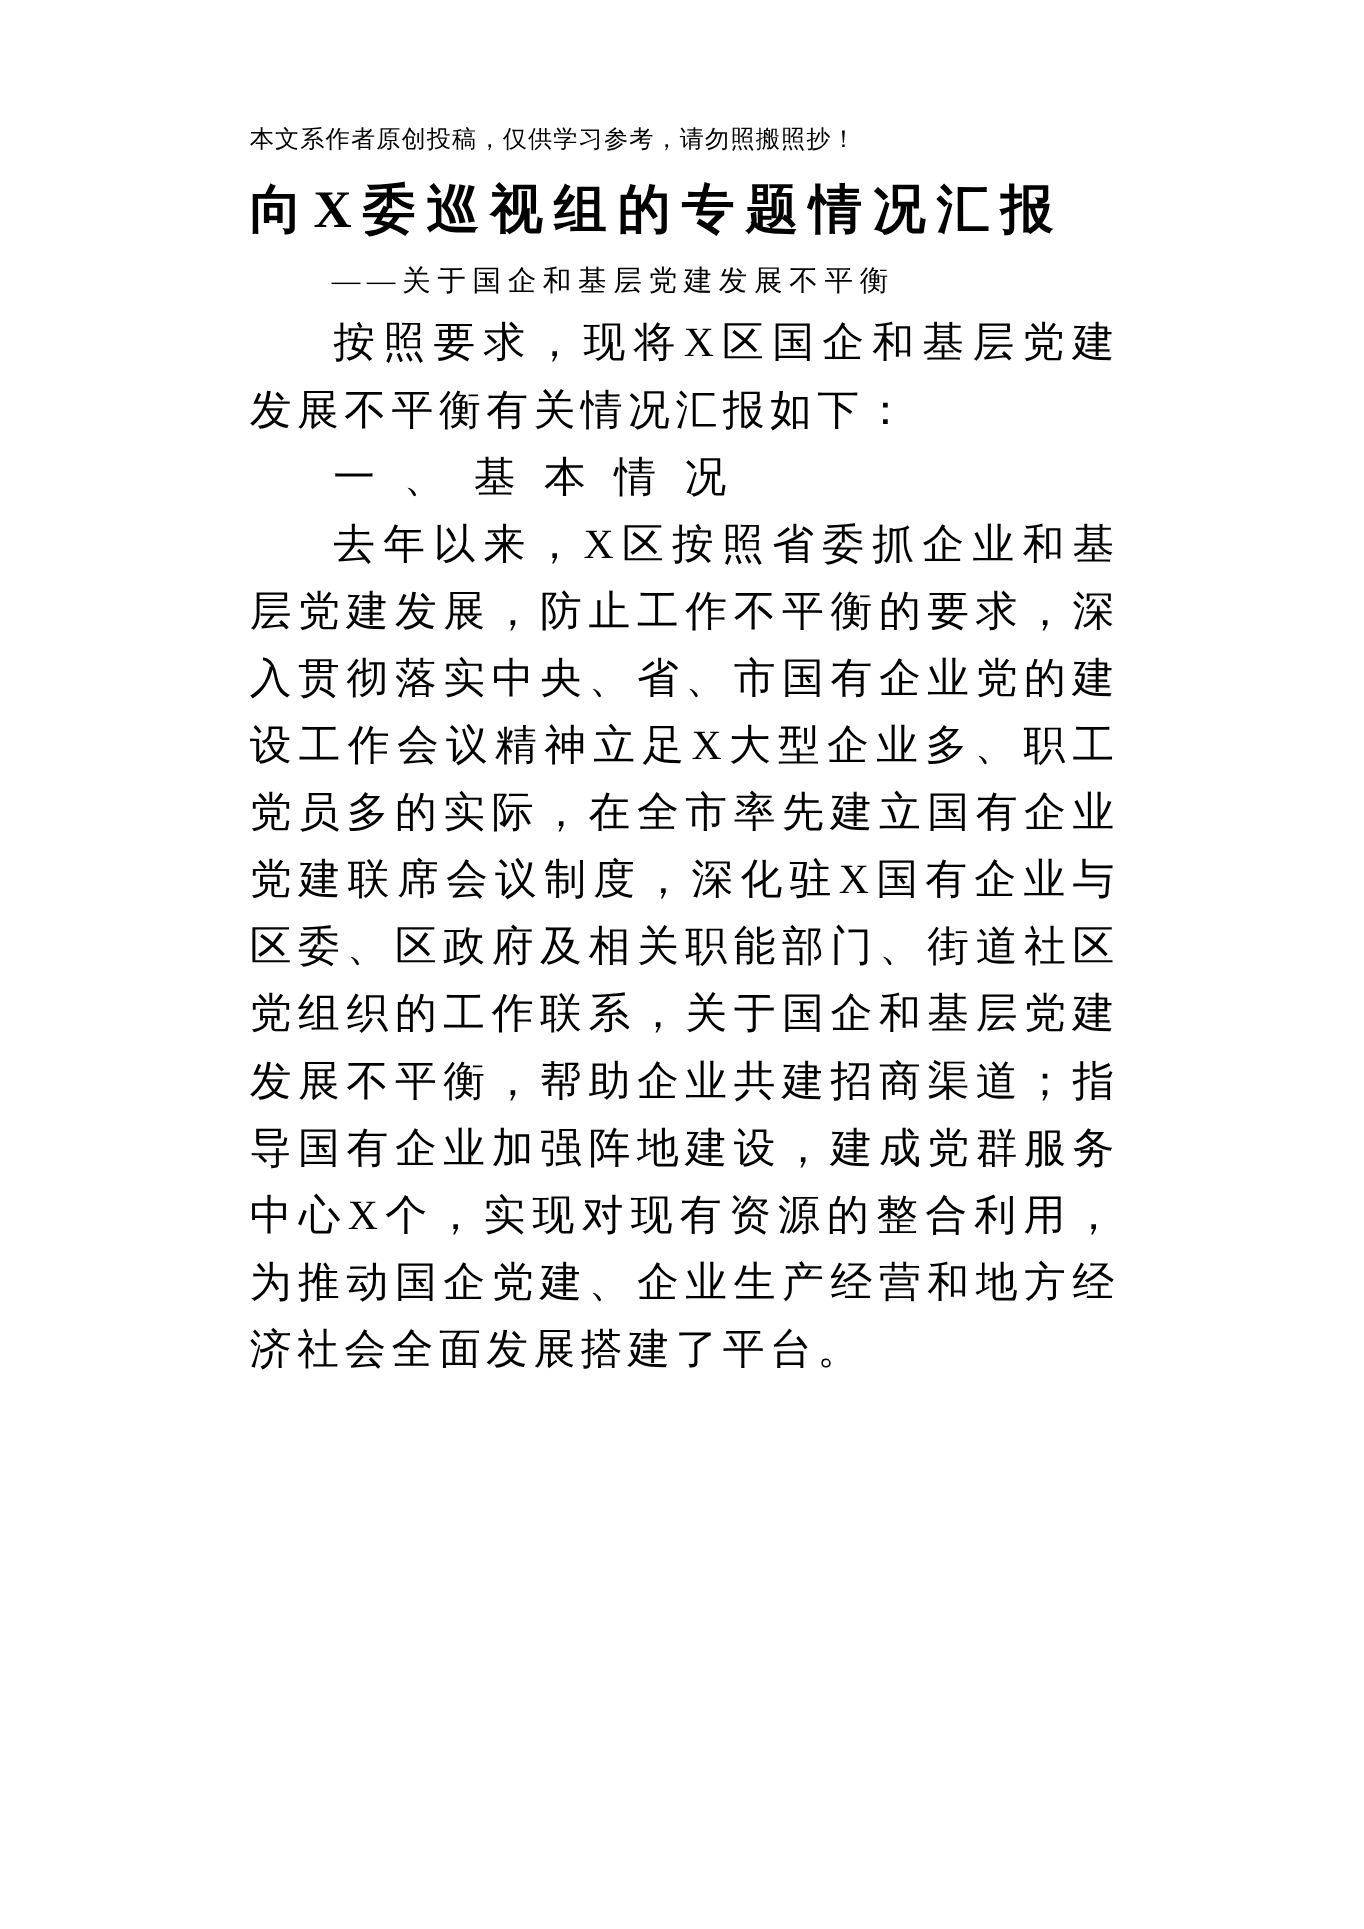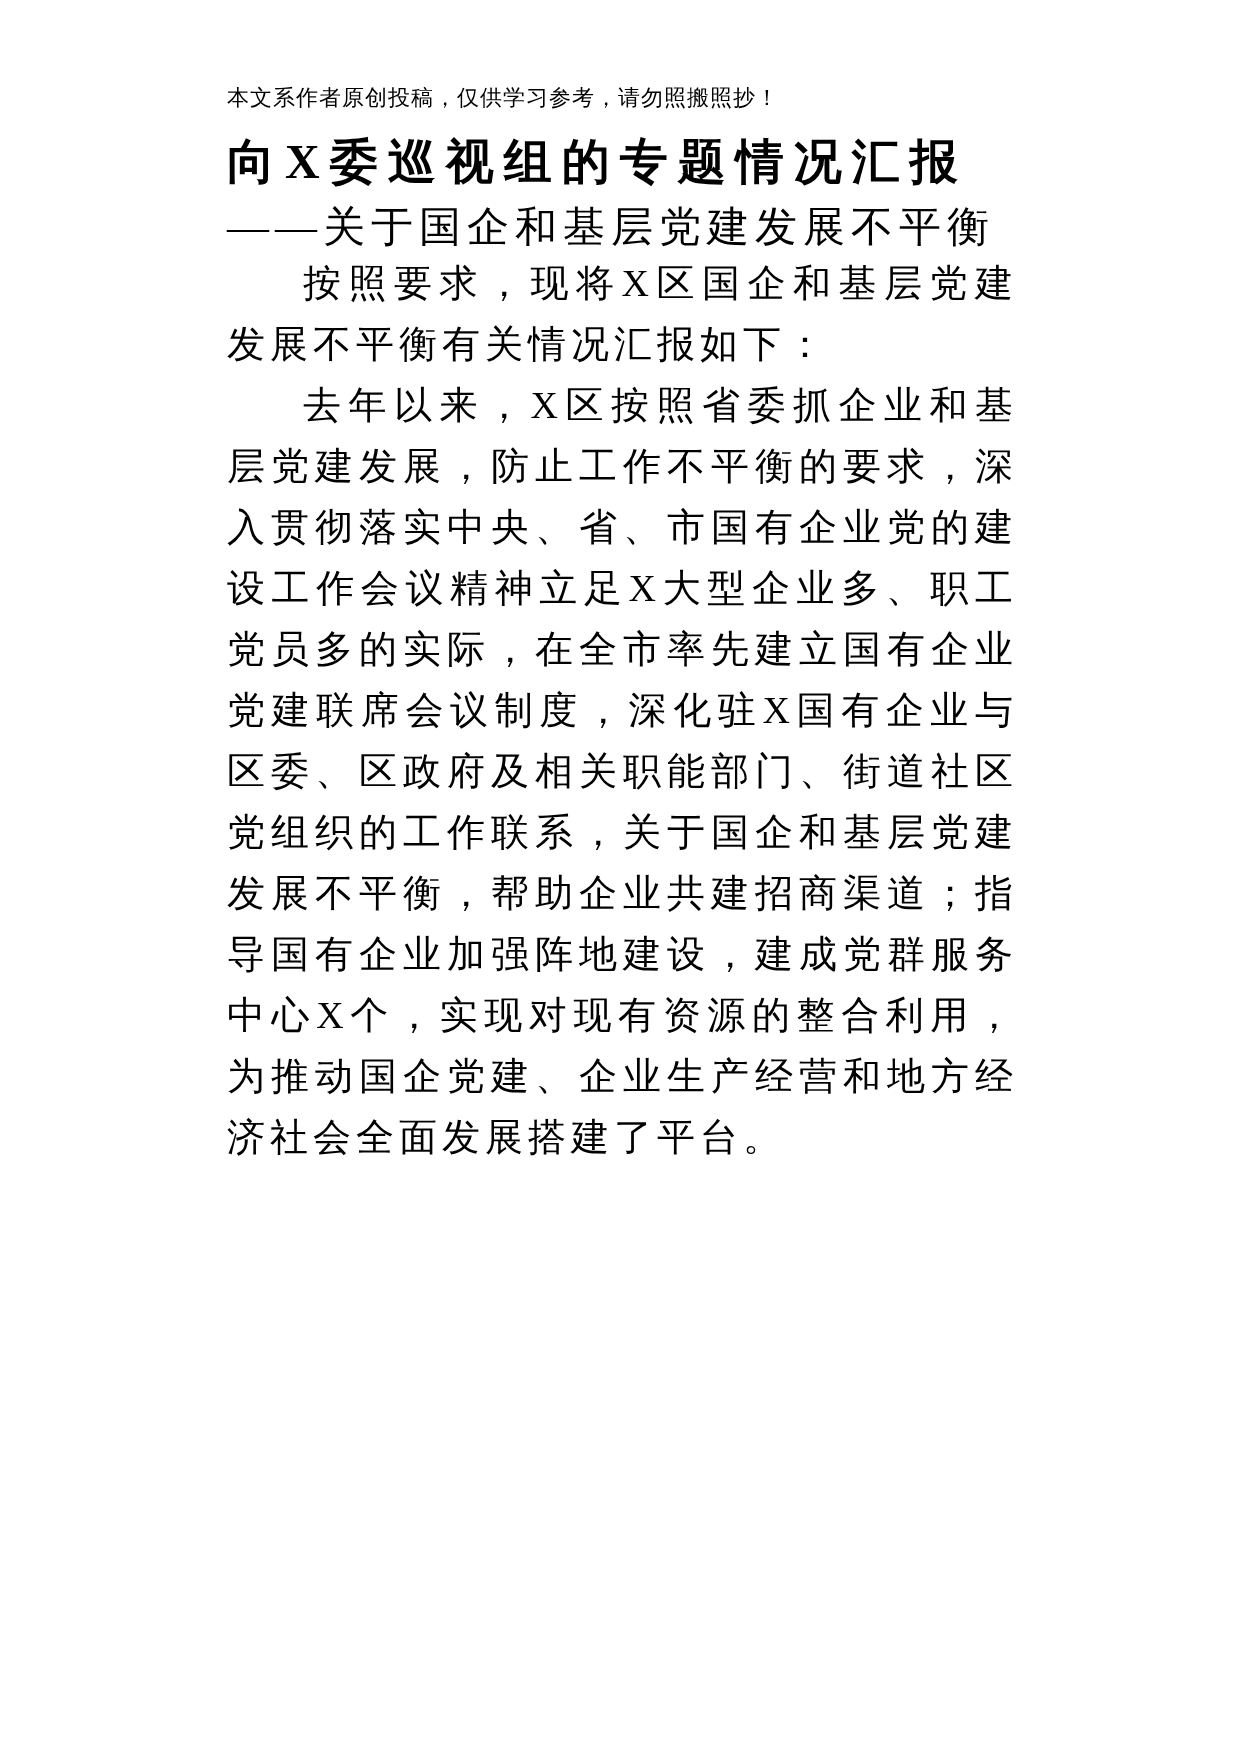--- a/index.html
+++ b/index.html
@@ -8,21 +8,21 @@
     background: #ffffff;
   }
   .page {
     position: relative;
     width: 1076px;
     height: 1754px;
     margin: 0 auto;
     background: #ffffff;
     color: #000000;
     box-sizing: border-box;
-    padding: 83px 140px 60px 145px;
+    padding: 112px 140px 60px 145px;
     overflow: hidden;
     font-family: "Liberation Serif", serif;
   }
   .disclaimer {
     margin: 0 0 16px 0;
     font-size: 22px;
     line-height: 30px;
     letter-spacing: 1px;
     font-family: "Liberation Sans", sans-serif;
   }
@@ -30,23 +30,24 @@
     margin: 0 120px 6px 0;
     font-size: 48px;
     line-height: 66px;
     font-weight: bold;
     text-align: center;
     letter-spacing: 10px;
     white-space: nowrap;
   }
   .doc-subtitle {
     margin: 0 130px 0 0;
-    font-size: 42px;
+    font-size: 26px;
     line-height: 52px;
     font-weight: normal;
+    text-align: center;
     letter-spacing: 6px;
     white-space: nowrap;
   }
   .salutation {
     margin: 98px 0 0 0;
     font-size: 38px;
     line-height: 61px;
     font-weight: bold;
     letter-spacing: 8px;
   }
@@ -78,18 +79,19 @@
 
   <p class="disclaimer">本文系作者原创投稿，仅供学习参考，请勿照搬照抄！</p>
 
   <h1 class="doc-title">向X委巡视组的专题情况汇报</h1>
 
   <h2 class="doc-subtitle">——关于国企和基层党建发展不平衡</h2>
 
 
   <p class="para">按照要求，现将X区国企和基层党建发展不平衡有关情况汇报如下：</p>
 
+  <p class="heading heading-wide">一、基本情况</p>
 
   <p class="para">去年以来，X区按照省委抓企业和基层党建发展，防止工作不平衡的要求，深入贯彻落实中央、省、市国有企业党的建设工作会议精神立足X大型企业多、职工党员多的实际，在全市率先建立国有企业党建联席会议制度，深化驻X国有企业与区委、区政府及相关职能部门、街道社区党组织的工作联系，关于国企和基层党建发展不平衡，帮助企业共建招商渠道；指导国有企业加强阵地建设，建成党群服务中心X个，实现对现有资源的整合利用，为推动国企党建、企业生产经营和地方经济社会全面发展搭建了平台。</p>
 
 
 
 </div>
 
 </body></html>

